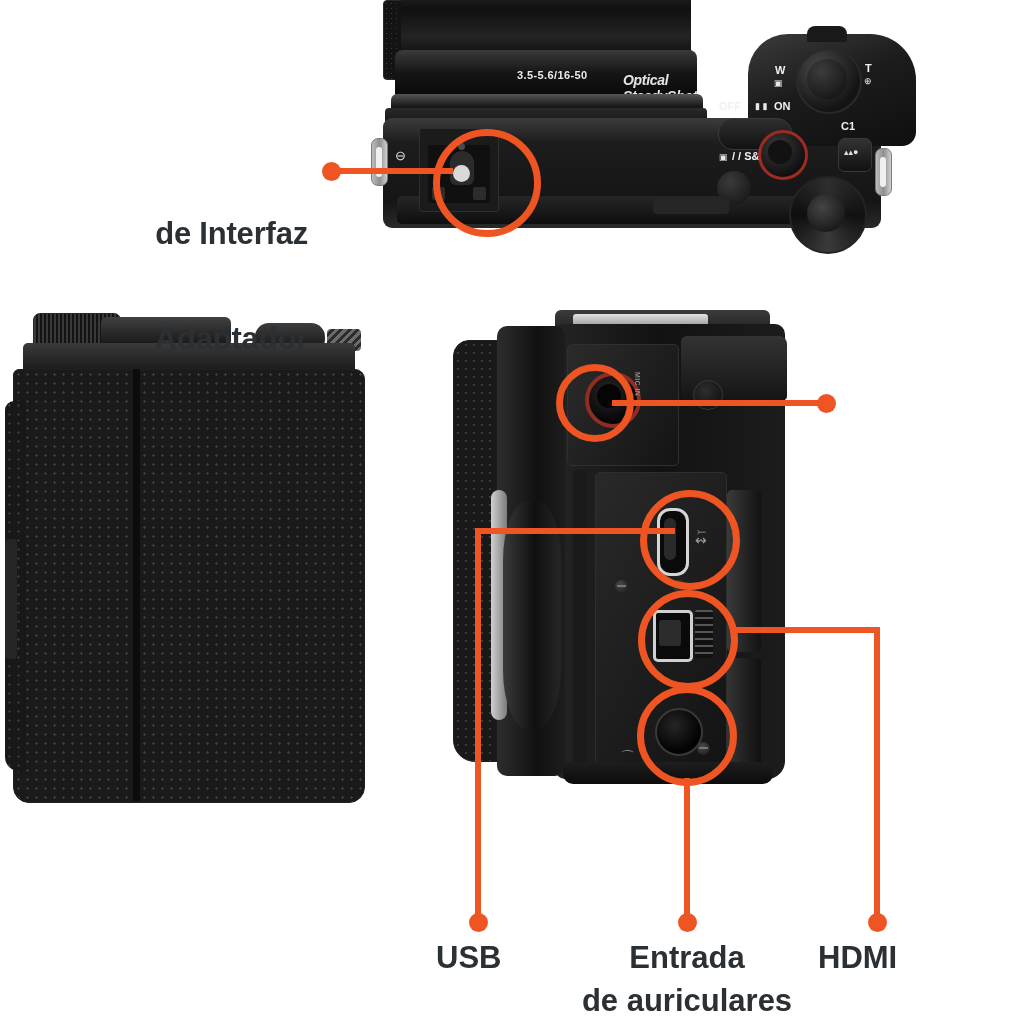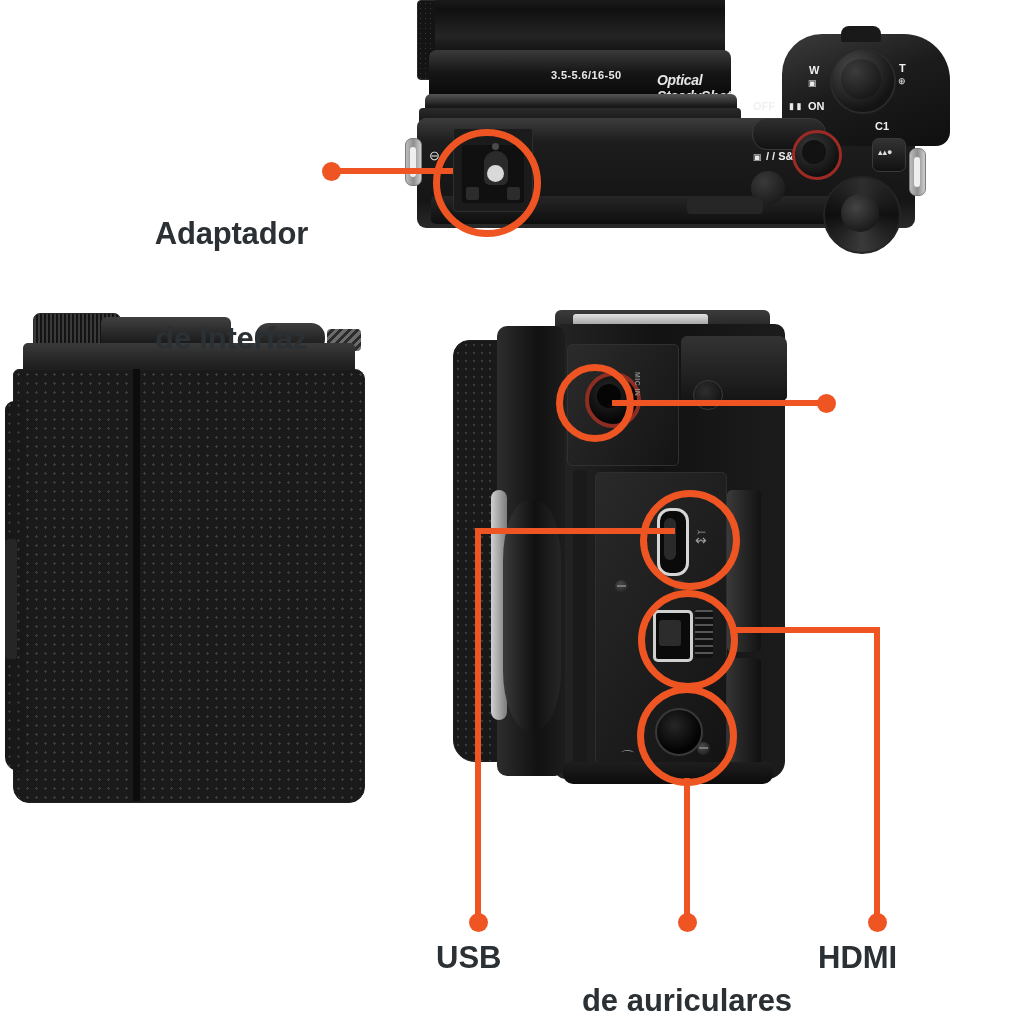--- a/index.html
+++ b/index.html
@@ -15,21 +15,21 @@
   .lbl-entrada{left:607px;top:940px;font-size:31px;text-align:center;width:160px;}
   .lbl-entrada2{left:556px;top:983px;font-size:31px;text-align:center;width:262px;}
   .lbl-hdmi{left:818px;top:940px;font-size:31px;}
 
   
   .ln{position:absolute;background:#ee5522;}
   .dot{position:absolute;width:19px;height:19px;border-radius:50%;background:#ee5522;}
   .ring{position:absolute;border:7px solid #ee5522;border-radius:50%;box-sizing:border-box;}
 
   
-  #camTop{position:absolute;left:417px;top:0px;width:560px;height:245px;}
+  #camTop{position:absolute;left:383px;top:0px;width:560px;height:245px;}
   .blk{position:absolute;background:#181818;}
 
   
   .lens-outer{left:18px;top:-18px;width:290px;height:78px;border-radius:10px;
       background:linear-gradient(180deg,#2e2e2e 0%,#101010 35%,#242424 70%,#0a0a0a 100%);}
   .lens-mid{left:12px;top:50px;width:302px;height:52px;border-radius:8px;
       background:linear-gradient(180deg,#3a3a3a 0%,#151515 45%,#060606 100%);}
   .lens-ring{left:8px;top:94px;width:312px;height:22px;border-radius:6px;
       background:linear-gradient(180deg,#555 0%,#191919 55%,#0b0b0b 100%);}
   .lens-base{left:2px;top:108px;width:322px;height:22px;border-radius:4px;
@@ -302,24 +302,25 @@
   <div class="ring" style="left:638px;top:590px;width:100px;height:100px;"></div>
   <div class="ln" style="left:730px;top:627px;width:150px;height:6px;"></div>
   <div class="ln" style="left:874px;top:627px;width:6px;height:296px;"></div>
   <div class="dot" style="left:868px;top:913px;"></div>
 
   <div class="ring" style="left:637px;top:686px;width:100px;height:100px;"></div>
   <div class="ln" style="left:684px;top:778px;width:6px;height:146px;"></div>
   <div class="dot" style="left:678px;top:913px;"></div>
 
   <div class="label lbl-adaptador">
+    <div>de Interfaz</div>
     <div>Adaptador</div>
-    <div>de Interfaz</div>
   </div>
 
 
   <div class="label lbl-usb">USB</div>
 
+  <div class="label lbl-entrada">Entrada</div>
   <div class="label lbl-entrada2">de auriculares</div>
 
   <div class="label lbl-hdmi">HDMI</div>
 
 </div>
 
 </body></html>

